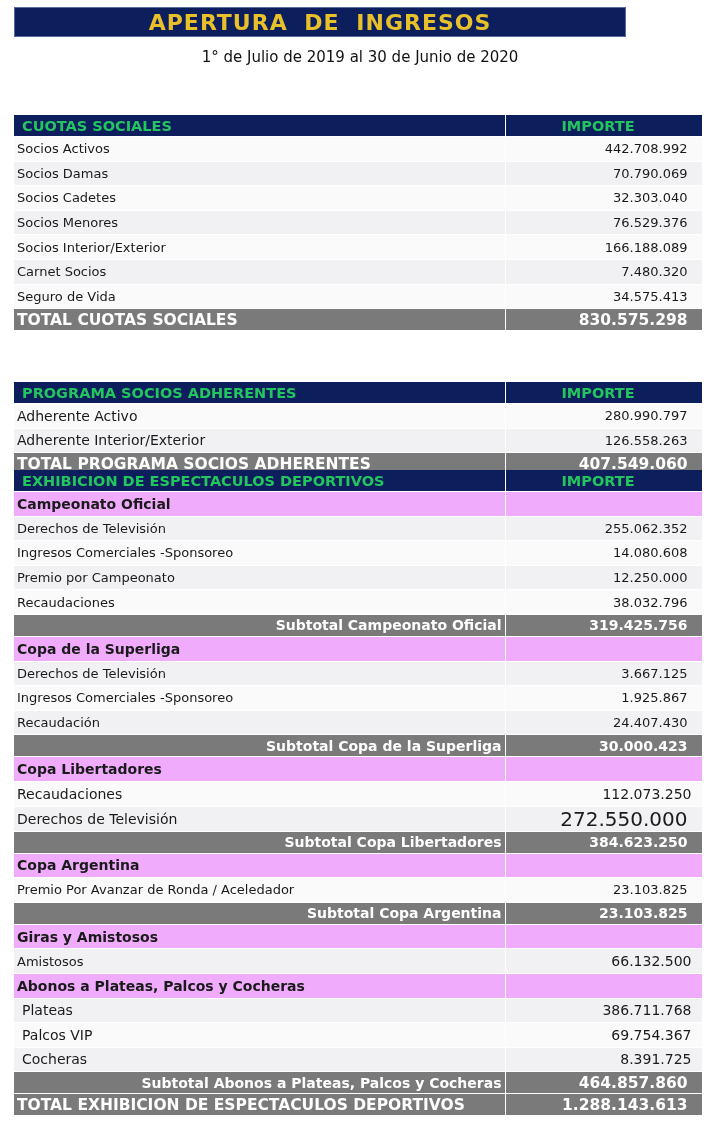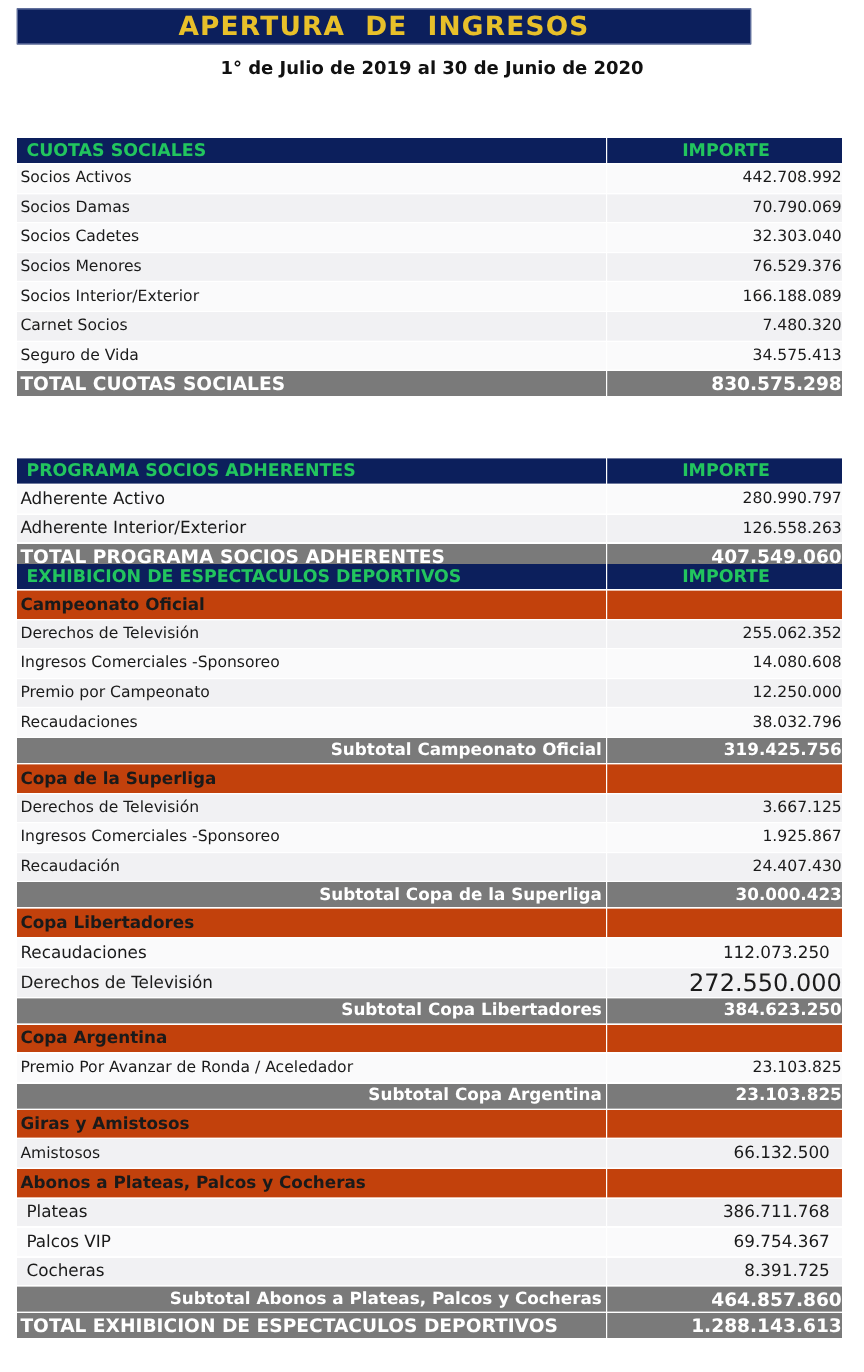--- a/index.html
+++ b/index.html
@@ -1,29 +1,29 @@
 <!DOCTYPE html>
 <html><head>
 <meta charset="utf-8">
 <style>
   html, body { margin: 0; padding: 0; background: #ffffff; }
   body { width: 720px; height: 1143px; position: relative; font-family: "DejaVu Sans", sans-serif; color: #1a1a1a; overflow: hidden; }
   .banner { position: absolute; left: 14px; top: 7px; width: 612px; height: 30px; background: #0c1f5c; border: 1px solid #5a6a9a; box-sizing: border-box; text-align: center; color: #e8c02a; font-family: "DejaVu Sans", sans-serif; font-weight: bold; font-size: 22px; line-height: 29px; letter-spacing: 1px; word-spacing: 8px; }
-  .subtitle { position: absolute; left: 0; top: 48px; width: 720px; text-align: center; font-size: 15px; font-weight: bold; color: #111; }
+  .subtitle { position: absolute; left: 0; top: 48px; width: 720px; text-align: center; font-size: 15px; font-weight: normal; color: #111; }
   table.tbl { position: absolute; left: 14px; width: 688px; border-collapse: collapse; table-layout: fixed; }
   table.tbl col.c1 { width: 491px; }
   table.tbl col.c2 { width: 197px; }
   table.tbl td { padding: 0 3px; height: 23.6px; font-size: 13px; white-space: nowrap; overflow: hidden; border-right: 1px solid #ffffff; border-bottom: 1px solid #ffffff; }
-  table.tbl td.num { text-align: right; padding-right: 0; }
+  table.tbl td.num { text-align: right; padding-right: 14px; }
   tr.hdr td { background: #0c1f5c; color: #22c55e; font-weight: bold; font-size: 14.5px; height: 21px; }
   tr.hdr td.num { text-align: center; }
   tr.hdr td:first-child { padding-left: 8px; }
   tr.row td { background: #f1f1f3; }
   tr.row:nth-child(even) td { background: #fafafb; }
-  tr.group td { background: #c2410c; font-weight: bold; font-size: 14px; }
+  tr.group td { background: #f0abfc; font-weight: bold; font-size: 14px; }
   tr.sub td { background: #7a7a7a; color: #ffffff; font-weight: bold; font-size: 14px; text-align: right; height: 21px; }
   tr.total td { background: #7a7a7a; color: #ffffff; font-weight: bold; font-size: 15.5px; height: 21px; }
   tr.total td.num { text-align: right; }
   .ind td:first-child { padding-left: 8px; }
 </style>
 </head>
 <body>
 
 <div class="banner">APERTURA  DE  INGRESOS</div>
 <div class="subtitle">1° de Julio de 2019 al 30 de Junio de 2020</div>

